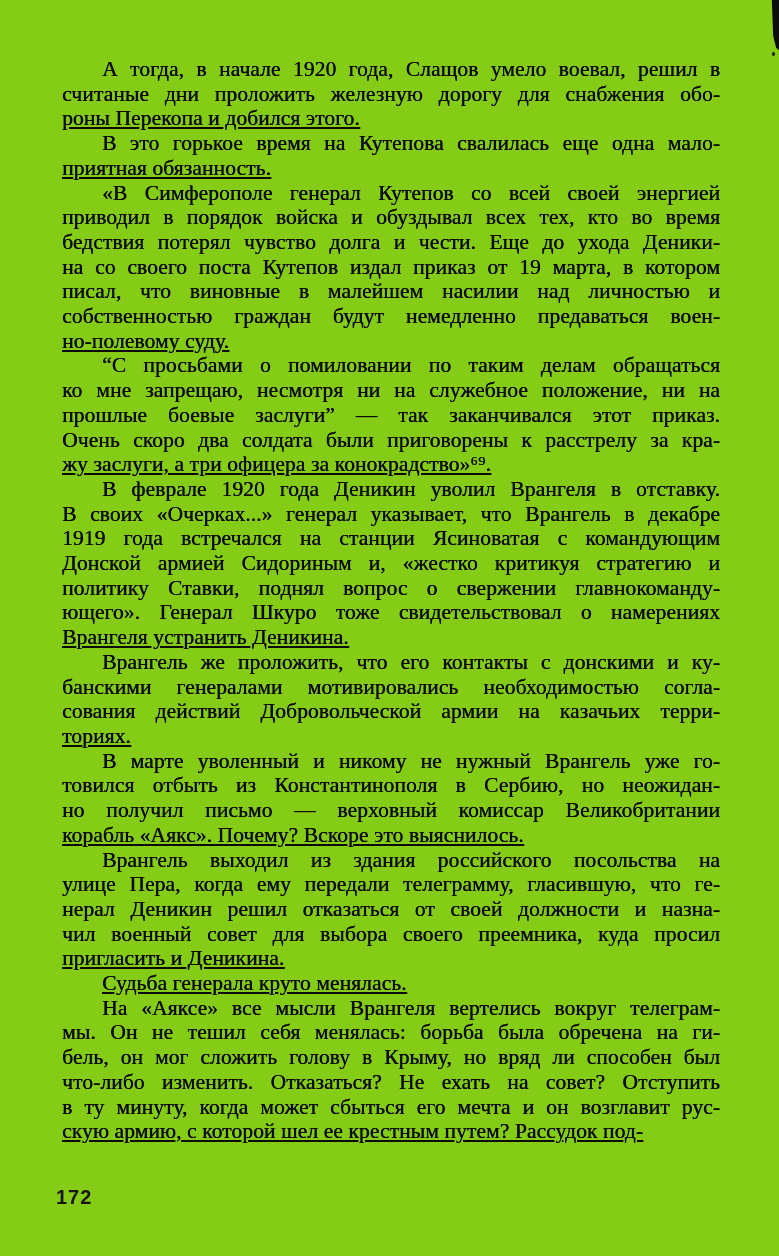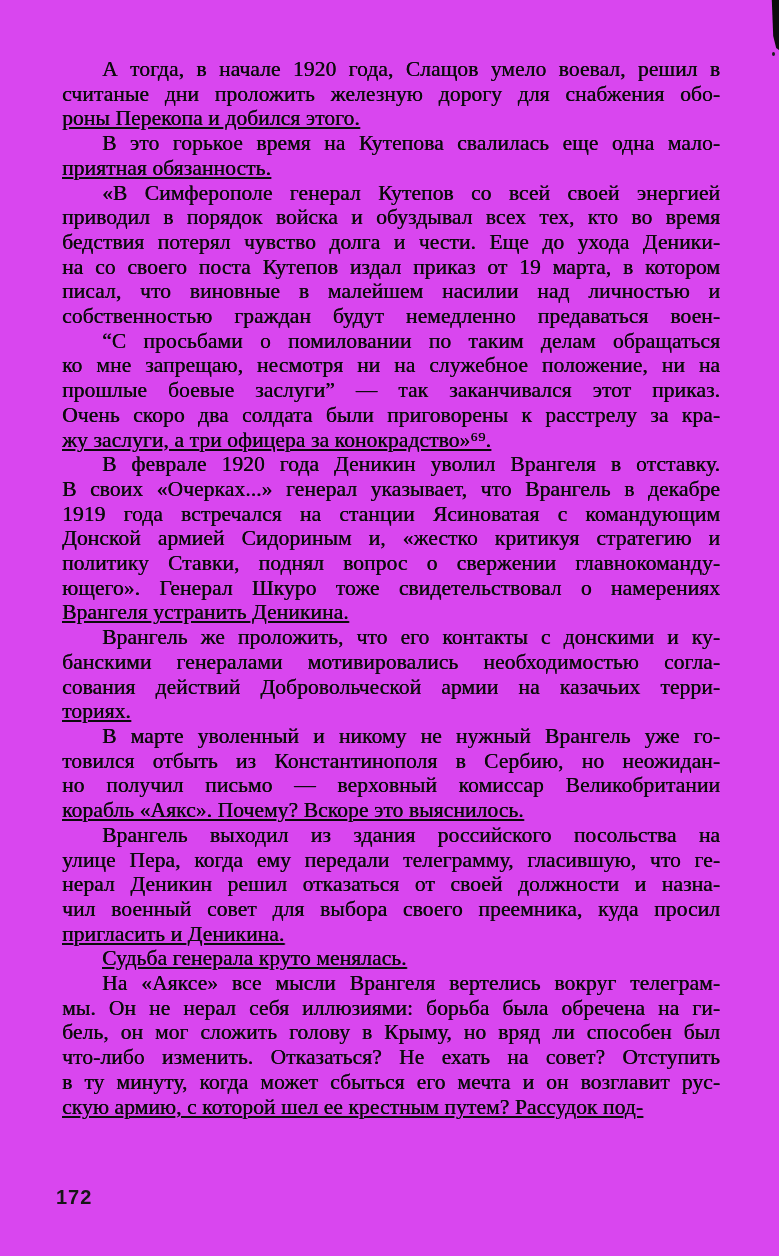--- a/index.html
+++ b/index.html
@@ -10,21 +10,21 @@
     width: 779px;
     height: 1256px;
     background: #fbfbf9;
     overflow: hidden;
     position: relative;
     font-family: "Liberation Serif", "DejaVu Serif", serif;
   }
   .page {
     position: absolute;
     inset: 0;
-    background: #d946ef;
+    background: #84cc16;
   }
   .text-block {
     position: absolute;
     left: 62px;
     top: 57px;
     width: 658px;
     color: #0b0b0b;
   }
   .para {
     margin: 0;
@@ -89,20 +89,21 @@
         <div class="line first">В это горькое время на Кутепова свалилась еще одна мало-</div>
         <div class="line last">приятная обязанность.</div>
       </div>
       <div class="para">
         <div class="line first">«В Симферополе генерал Кутепов со всей своей энергией</div>
         <div class="line">приводил в порядок войска и обуздывал всех тех, кто во время</div>
         <div class="line">бедствия потерял чувство долга и чести. Еще до ухода Деники-</div>
         <div class="line">на со своего поста Кутепов издал приказ от 19 марта, в котором</div>
         <div class="line">писал, что виновные в малейшем насилии над личностью и</div>
         <div class="line">собственностью граждан будут немедленно предаваться воен-</div>
+        <div class="line last">но-полевому суду.</div>
       </div>
       <div class="para">
         <div class="line first">“С просьбами о помиловании по таким делам обращаться</div>
         <div class="line">ко мне запрещаю, несмотря ни на служебное положение, ни на</div>
         <div class="line">прошлые боевые заслуги” — так заканчивался этот приказ.</div>
         <div class="line">Очень скоро два солдата были приговорены к расстрелу за кра-</div>
         <div class="line last">жу заслуги, а три офицера за конокрадство»⁶⁹.</div>
       </div>
       <div class="para">
         <div class="line first">В феврале 1920 года Деникин уволил Врангеля в отставку.</div>
@@ -130,21 +131,21 @@
         <div class="line">улице Пера, когда ему передали телеграмму, гласившую, что ге-</div>
         <div class="line">нерал Деникин решил отказаться от своей должности и назна-</div>
         <div class="line">чил военный совет для выбора своего преемника, куда просил</div>
         <div class="line last">пригласить и Деникина.</div>
       </div>
       <div class="para">
         <div class="line first last">Судьба генерала круто менялась.</div>
       </div>
       <div class="para">
         <div class="line first">На «Аяксе» все мысли Врангеля вертелись вокруг телеграм-</div>
-        <div class="line">мы. Он не нерал себя иллюзиями: борьба была обречена на ги-</div>
+        <div class="line">мы. Он не тешил себя менялась: борьба была обречена на ги-</div>
         <div class="line">бель, он мог сложить голову в Крыму, но вряд ли способен был</div>
         <div class="line">что-либо изменить. Отказаться? Не ехать на совет? Отступить</div>
         <div class="line">в ту минуту, когда может сбыться его мечта и он возглавит рус-</div>
         <div class="line last">скую армию, с которой шел ее крестным путем? Рассудок под-</div>
       </div>
     </div>
   <div class="folio">172</div>
   <div class="scan-mark"></div>
   <div class="scan-dot"></div>
 </div>

